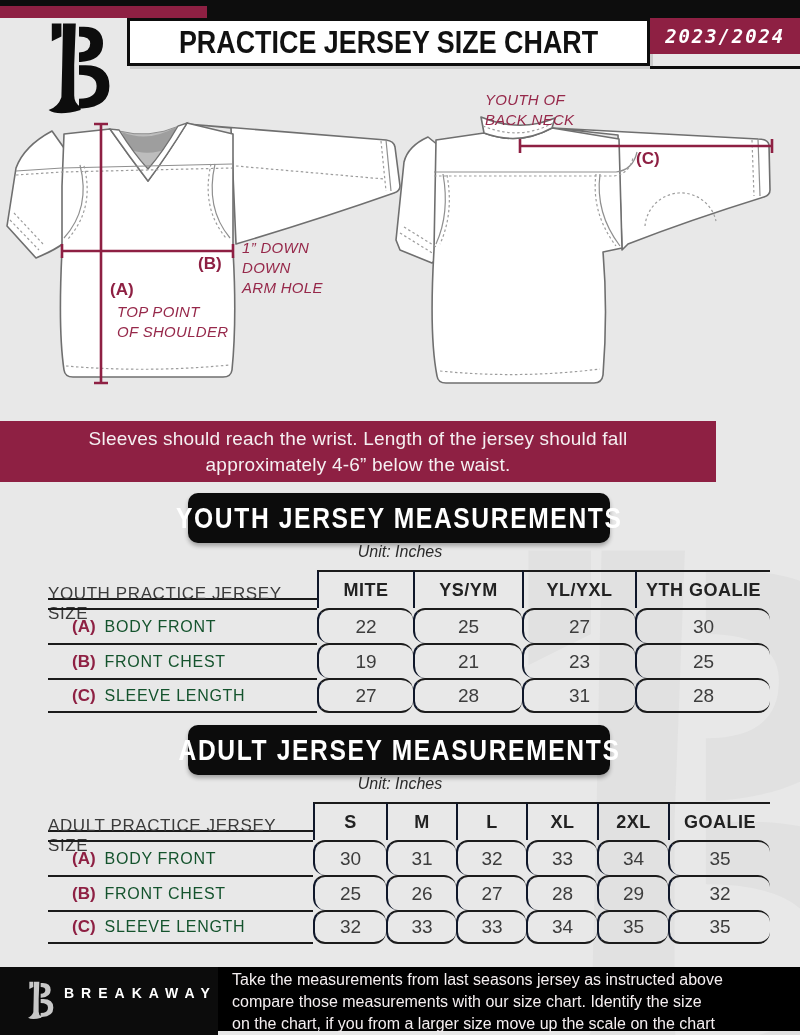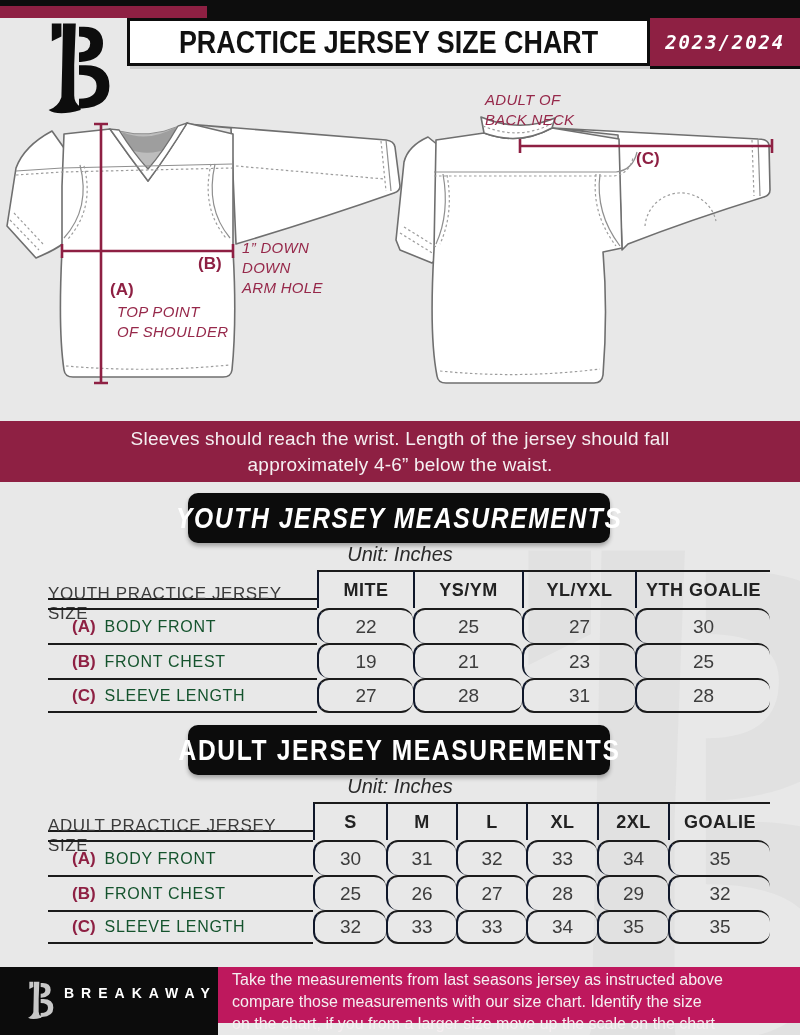--- a/index.html
+++ b/index.html
@@ -8,41 +8,41 @@
   .abs{position:absolute;}
   
   .strip-black{left:0;top:0;width:800px;height:18px;background:#0D0D0D;}
   .strip-maroon{left:0;top:6px;width:207px;height:12px;background:#8E2043;}
   .logo-header{left:32px;top:22px;width:86px;height:96px;}
   .title-box{left:127px;top:18px;width:523px;height:48px;background:#ffffff;border:3px solid #0D0D0D;
              box-sizing:border-box;display:flex;align-items:center;justify-content:center;
              box-shadow:3px 3px 0 rgba(0,0,0,0.12);}
   .title-box span{font-size:32px;font-weight:800;color:#111;white-space:nowrap;
                   letter-spacing:0px;transform:scaleX(.84);}
-  .year-box{left:650px;top:18px;width:150px;height:48px;background:#8E2043;display:flex;
+  .year-box{left:650px;top:18px;width:150px;height:36px;background:#8E2043;display:flex;
             align-items:center;justify-content:center;}
   .year-box span{font-family:"DejaVu Sans Mono",monospace;font-style:italic;font-weight:bold;
                  font-size:20px;letter-spacing:2px;color:#ffffff;transform:scaleX(.95);white-space:nowrap;}
   .year-underline{left:650px;top:66px;width:150px;height:3px;background:#0D0D0D;}
   
   .diagram{left:0;top:64px;width:800px;height:360px;}
   .meas-label{font-weight:bold;font-size:17px;color:#8E2043;}
   .meas-text{font-style:italic;font-size:15px;line-height:20px;color:#96284A;letter-spacing:.3px;white-space:nowrap;}
   .lab-a{left:110px;top:280px;} .txt-a{left:117px;top:302px;}
   .lab-b{left:198px;top:254px;} .txt-b{left:242px;top:238px;}
   .lab-c{left:636px;top:149px;} .txt-c{left:485px;top:90px;}
   
-  .banner{left:0;top:421px;width:800px;height:61px;background:#8E2043;display:flex;flex-direction:column;
+  .banner{left:0;top:421px;width:716px;height:61px;background:#8E2043;display:flex;flex-direction:column;
           align-items:center;justify-content:center;color:#F5EFF1;font-size:19px;line-height:26px;letter-spacing:.2px;}
   
   .secbox{left:188px;width:422px;height:50px;background:#0C0C0C;border-radius:10px;display:flex;
           align-items:center;justify-content:center;box-shadow:0 3px 4px rgba(0,0,0,.3);}
   .secbox span{color:#fff;font-size:30px;font-weight:800;letter-spacing:2px;white-space:nowrap;transform:scaleX(.82);}
-  .secbox-youth{top:493px;font-style:italic;} .secbox-adult{top:725px;}
-  .unit{left:0;width:800px;text-align:center;font-style:italic;font-size:20px;color:#2B2B2B;}
+  .secbox-youth{top:493px;} .secbox-adult{top:725px;}
+  .unit{left:0;width:800px;text-align:center;font-style:italic;font-size:16px;color:#2B2B2B;}
   .unit-youth{top:543px;} .unit-adult{top:775px;}
   
   .mtable{display:grid;}
   .t-youth{left:48px;top:570px;width:722px;grid-template-columns:269px 96px 109px 113px 135px;
            grid-template-rows:38px 35px 35px 35px;}
   .t-adult{left:48px;top:802px;width:722px;grid-template-columns:265px 73px 70px 70px 71px 71px 102px;
            grid-template-rows:38px 35px 35px 34px;}
   .c{display:flex;align-items:center;justify-content:center;border-top:2px solid #1B1B1B;box-sizing:border-box;}
   .c.v{border-left:2px solid #0f172a;}
   .c.bb{border-bottom:2px solid #1B1B1B;}
@@ -50,21 +50,21 @@
   .lab-head{font-size:17px;color:#3A3A3A;letter-spacing:.6px;margin-top:28px;}
   .size-head{font-weight:bold;font-size:18px;color:#222;letter-spacing:.5px;}
   .val{font-size:19px;color:#3D3D3D;border-radius:12px;}
   .key{color:#8E2043;font-weight:bold;font-size:17px;margin-right:9px;}
   .lbl{font-size:16px;color:#14532d;letter-spacing:.7px;}
   
   .footer-black{left:0;top:967px;width:218px;height:68px;background:#0C0C0C;}
   .footer-logo{left:24px;top:980px;width:30px;height:42px;}
   .brand{left:64px;top:967px;height:52px;display:flex;align-items:center;color:#fff;font-weight:bold;
          font-size:14px;letter-spacing:7px;}
-  .footer-maroon{left:218px;top:967px;width:582px;height:56px;background:#be185d;box-sizing:border-box;
+  .footer-maroon{left:218px;top:967px;width:582px;height:64px;background:#000000;box-sizing:border-box;
                  padding:2px 8px 0 14px;color:#F5EFF1;font-size:16px;line-height:22px;}
   .watermark{left:445px;top:540px;width:470px;height:626px;opacity:.55;}
 </style>
 </head>
 <body>
 
 <div class="page">
 
   <svg class="abs watermark" viewBox="0 0 90 120" preserveAspectRatio="xMinYMin meet">
     <g fill="#DCDCDC">
@@ -159,21 +159,21 @@
     <div>OF SHOULDER</div>
   </div>
   <div class="abs meas-label lab-b">(B)</div>
   <div class="abs meas-text txt-b">
     <div>1” DOWN</div>
     <div>DOWN</div>
     <div>ARM HOLE</div>
   </div>
   <div class="abs meas-label lab-c">(C)</div>
   <div class="abs meas-text txt-c">
-    <div>ADULT OF</div>
+    <div>YOUTH OF</div>
     <div>BACK NECK</div>
   </div>
 
   <div class="abs banner">
     <div>Sleeves should reach the wrist. Length of the jersey should fall</div>
     <div>approximately 4-6” below the waist.</div>
   </div>
 
   <div class="abs secbox secbox-youth">
     <span>YOUTH JERSEY MEASUREMENTS</span>

